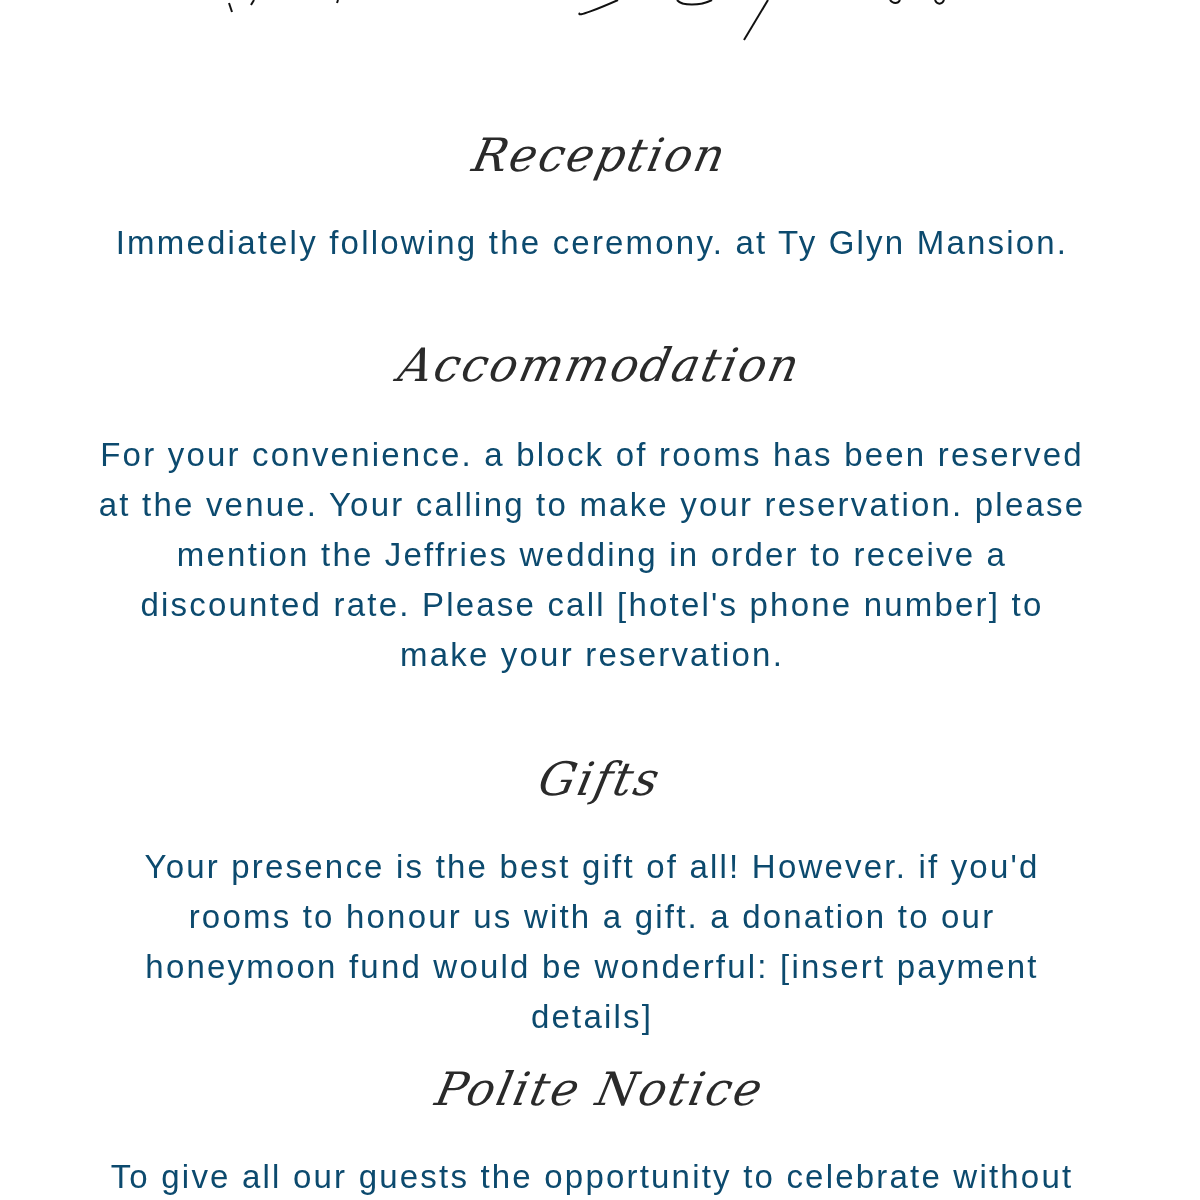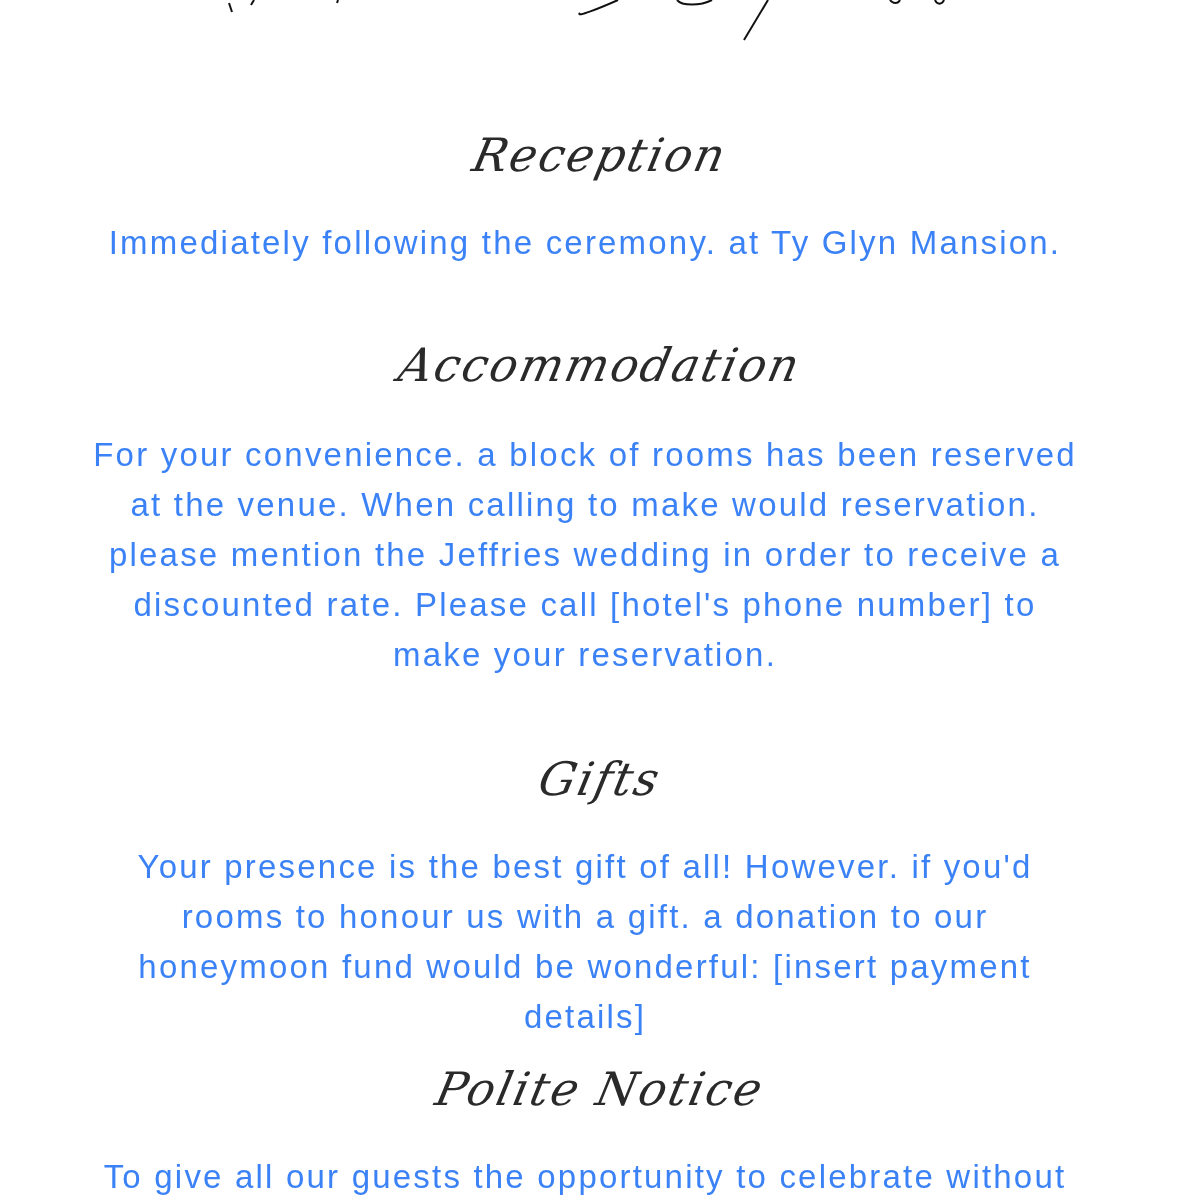--- a/index.html
+++ b/index.html
@@ -6,23 +6,23 @@
   body { width: 1200px; height: 1200px; overflow: hidden; position: relative; color: #1a1a1a; }
   .page { position: absolute; inset: 0; }
   .title-fragments { position: absolute; left: 0; top: 0; width: 1200px; height: 50px; }
   .section-heading {
     position: absolute; left: 0; width: 1200px; text-align: center;
     font-family: "DejaVu Serif", serif; font-style: italic; font-weight: 200;
     font-size: 46px; letter-spacing: 2px; color: #2a2a2a;
     transform: skewX(-12deg);
   }
   .section-body {
-    position: absolute; left: 85px; width: 1000px; text-align: center;
+    position: absolute; left: 92px; width: 1000px; text-align: center;
     font-family: "Liberation Sans", sans-serif; font-weight: 300;
-    font-size: 33px; line-height: 50px; letter-spacing: 2.2px; color: #3b82f6;
+    font-size: 33px; line-height: 50px; letter-spacing: 2.2px; color: #0c4a6e;
     margin: 0;
   }
 </style>
 </head>
 <body>
 
 <div class="page">
 
   <svg class="title-fragments" viewBox="0 0 1200 50">
     <path d="M232 12 L229 3" stroke="#111" stroke-width="2" fill="none"></path>
@@ -35,21 +35,21 @@
     <path d="M935 0 C 937 5, 942 5, 944 0" stroke="#111" stroke-width="2" fill="none"></path>
   </svg>
 
   <section>
     <h2 class="section-heading" style="top:128px; margin:0;">Reception</h2>
     <p class="section-body" style="top:218px;">Immediately following the ceremony. at Ty Glyn Mansion.</p>
   </section>
 
   <section>
     <h2 class="section-heading" style="top:338px; margin:0;">Accommodation</h2>
-    <p class="section-body" style="top:430px;">For your convenience. a block of rooms has been reserved at the venue. When calling to make would reservation. please mention the Jeffries wedding in order to receive a discounted rate. Please call [hotel's phone number] to make your reservation.</p>
+    <p class="section-body" style="top:430px;">For your convenience. a block of rooms has been reserved at the venue. Your calling to make your reservation. please mention the Jeffries wedding in order to receive a discounted rate. Please call [hotel's phone number] to make your reservation.</p>
   </section>
 
   <section>
     <h2 class="section-heading" style="top:752px; margin:0;">Gifts</h2>
     <p class="section-body" style="top:842px;">Your presence is the best gift of all! However. if you'd rooms to honour us with a gift. a donation to our honeymoon fund would be wonderful: [insert payment details]</p>
   </section>
 
   <section>
     <h2 class="section-heading" style="top:1062px; margin:0;">Polite Notice</h2>
     <p class="section-body" style="top:1152px;">To give all our guests the opportunity to celebrate without</p>

